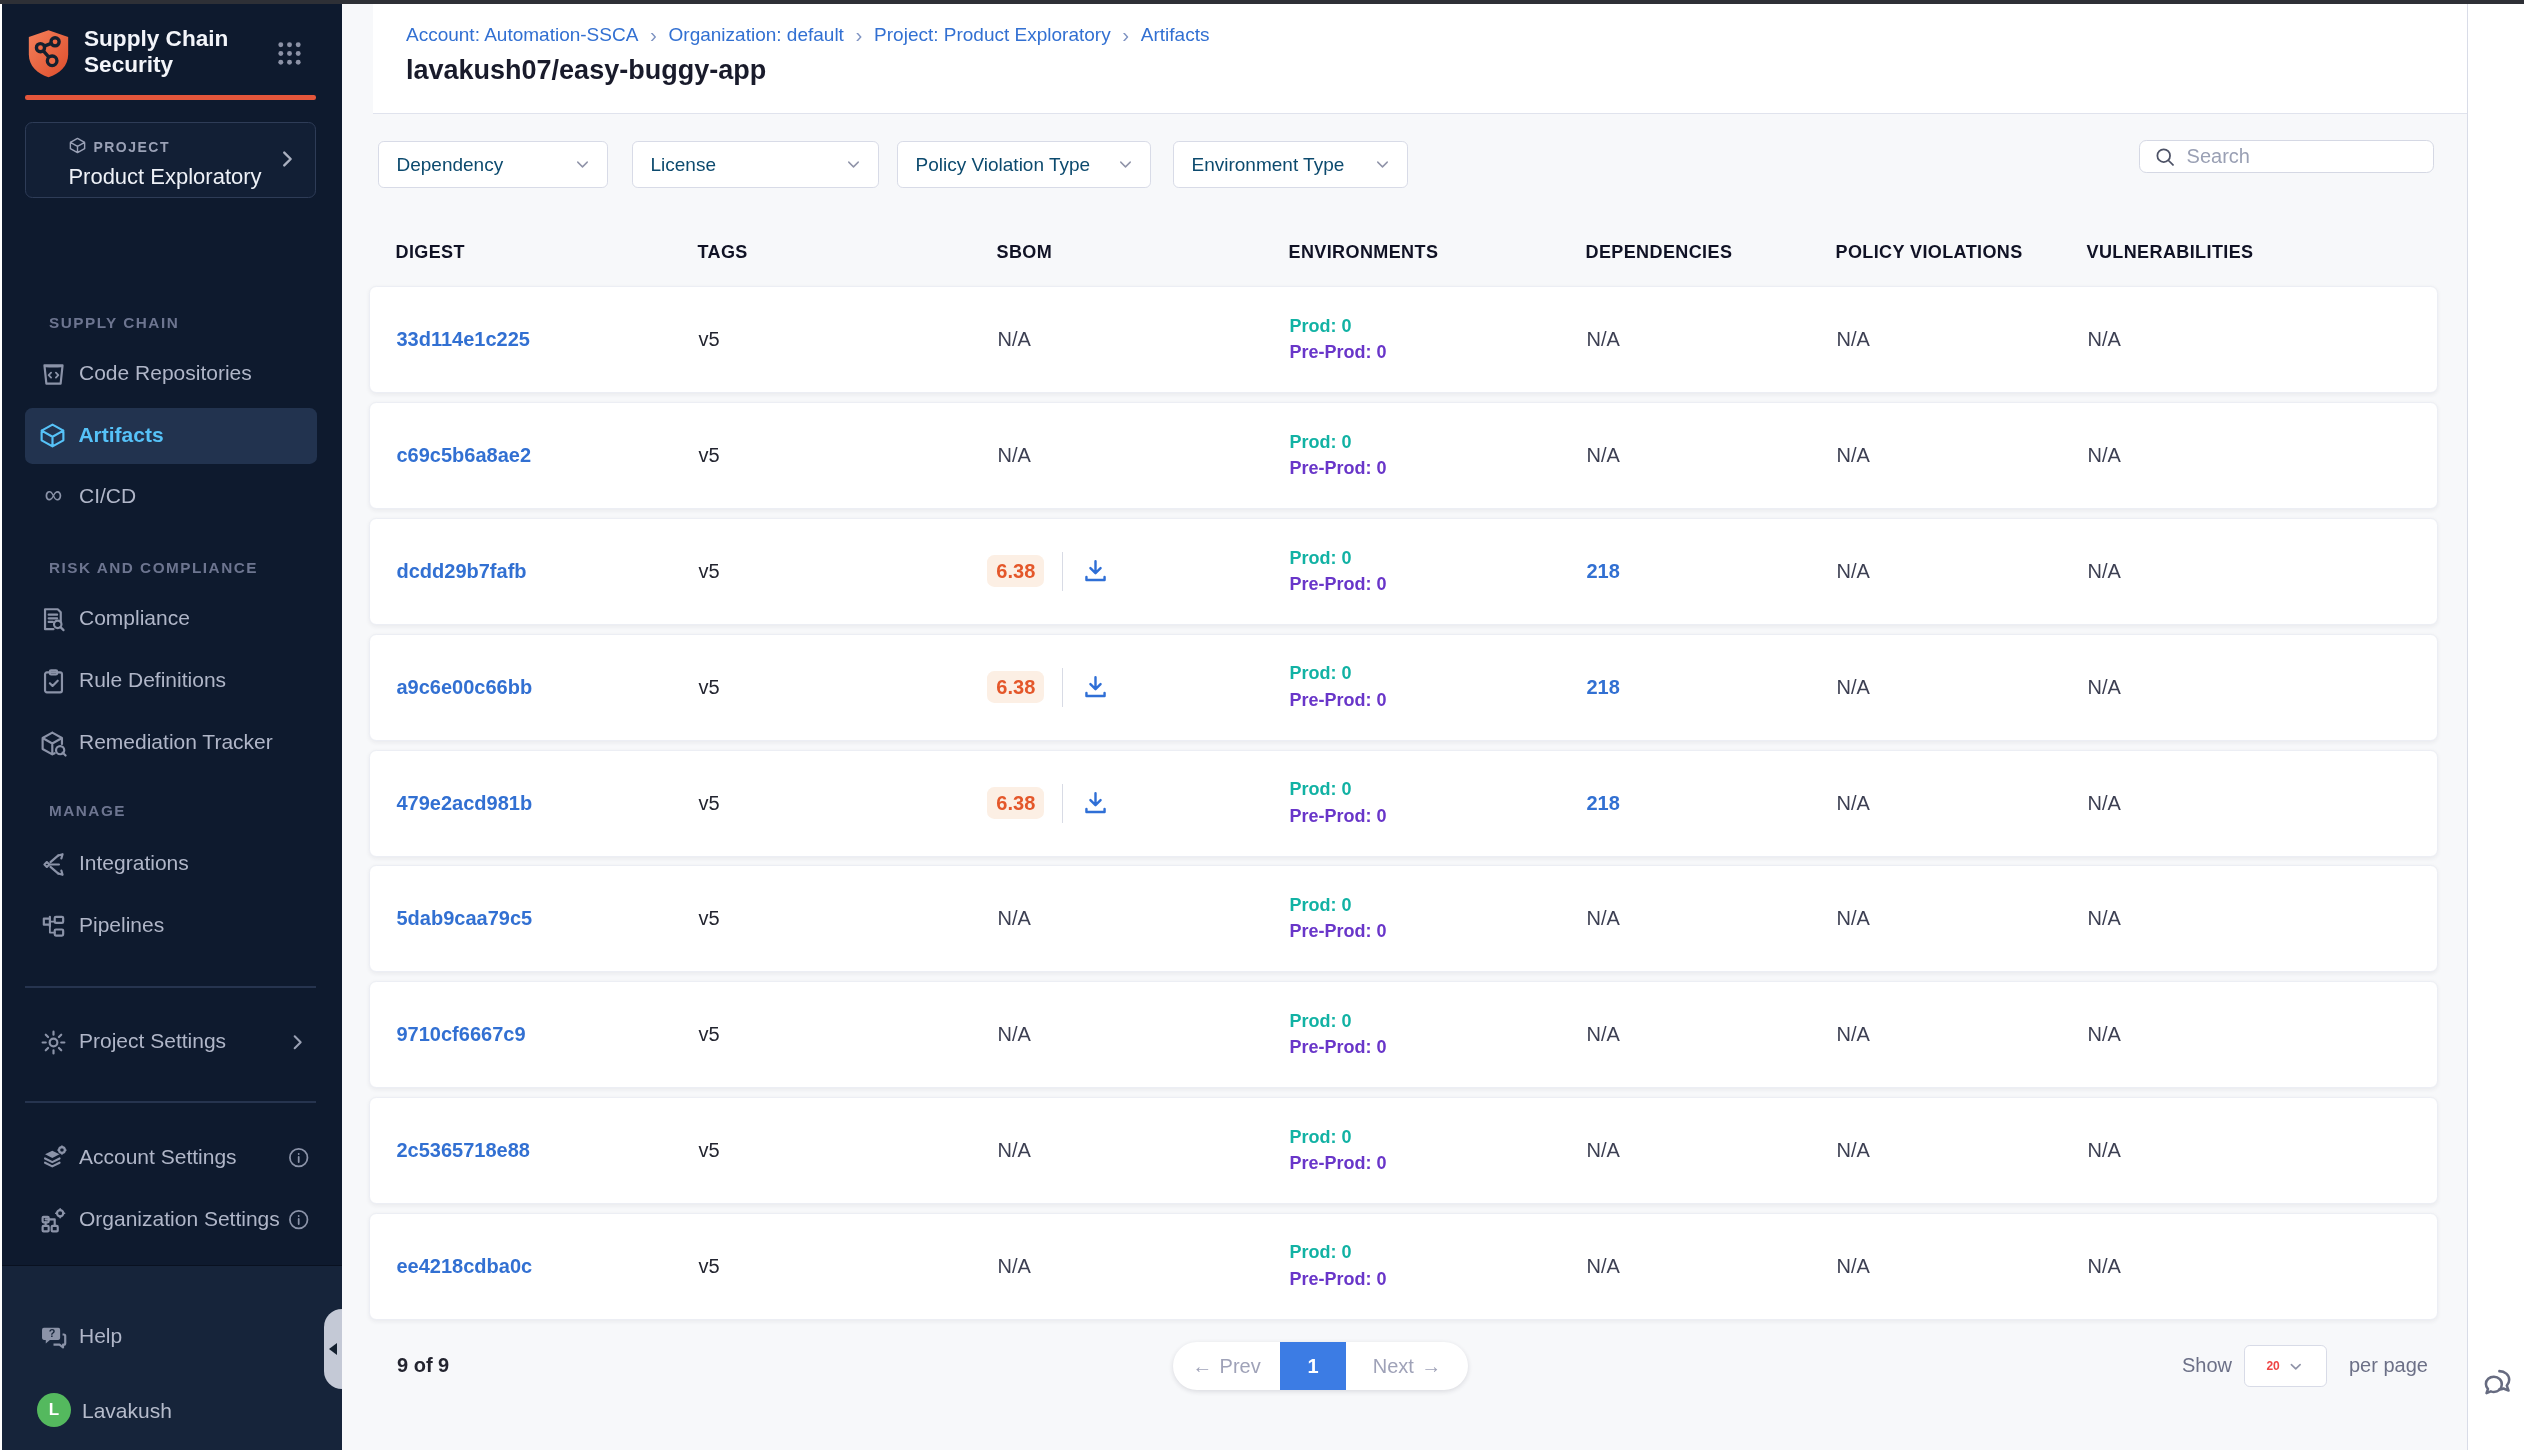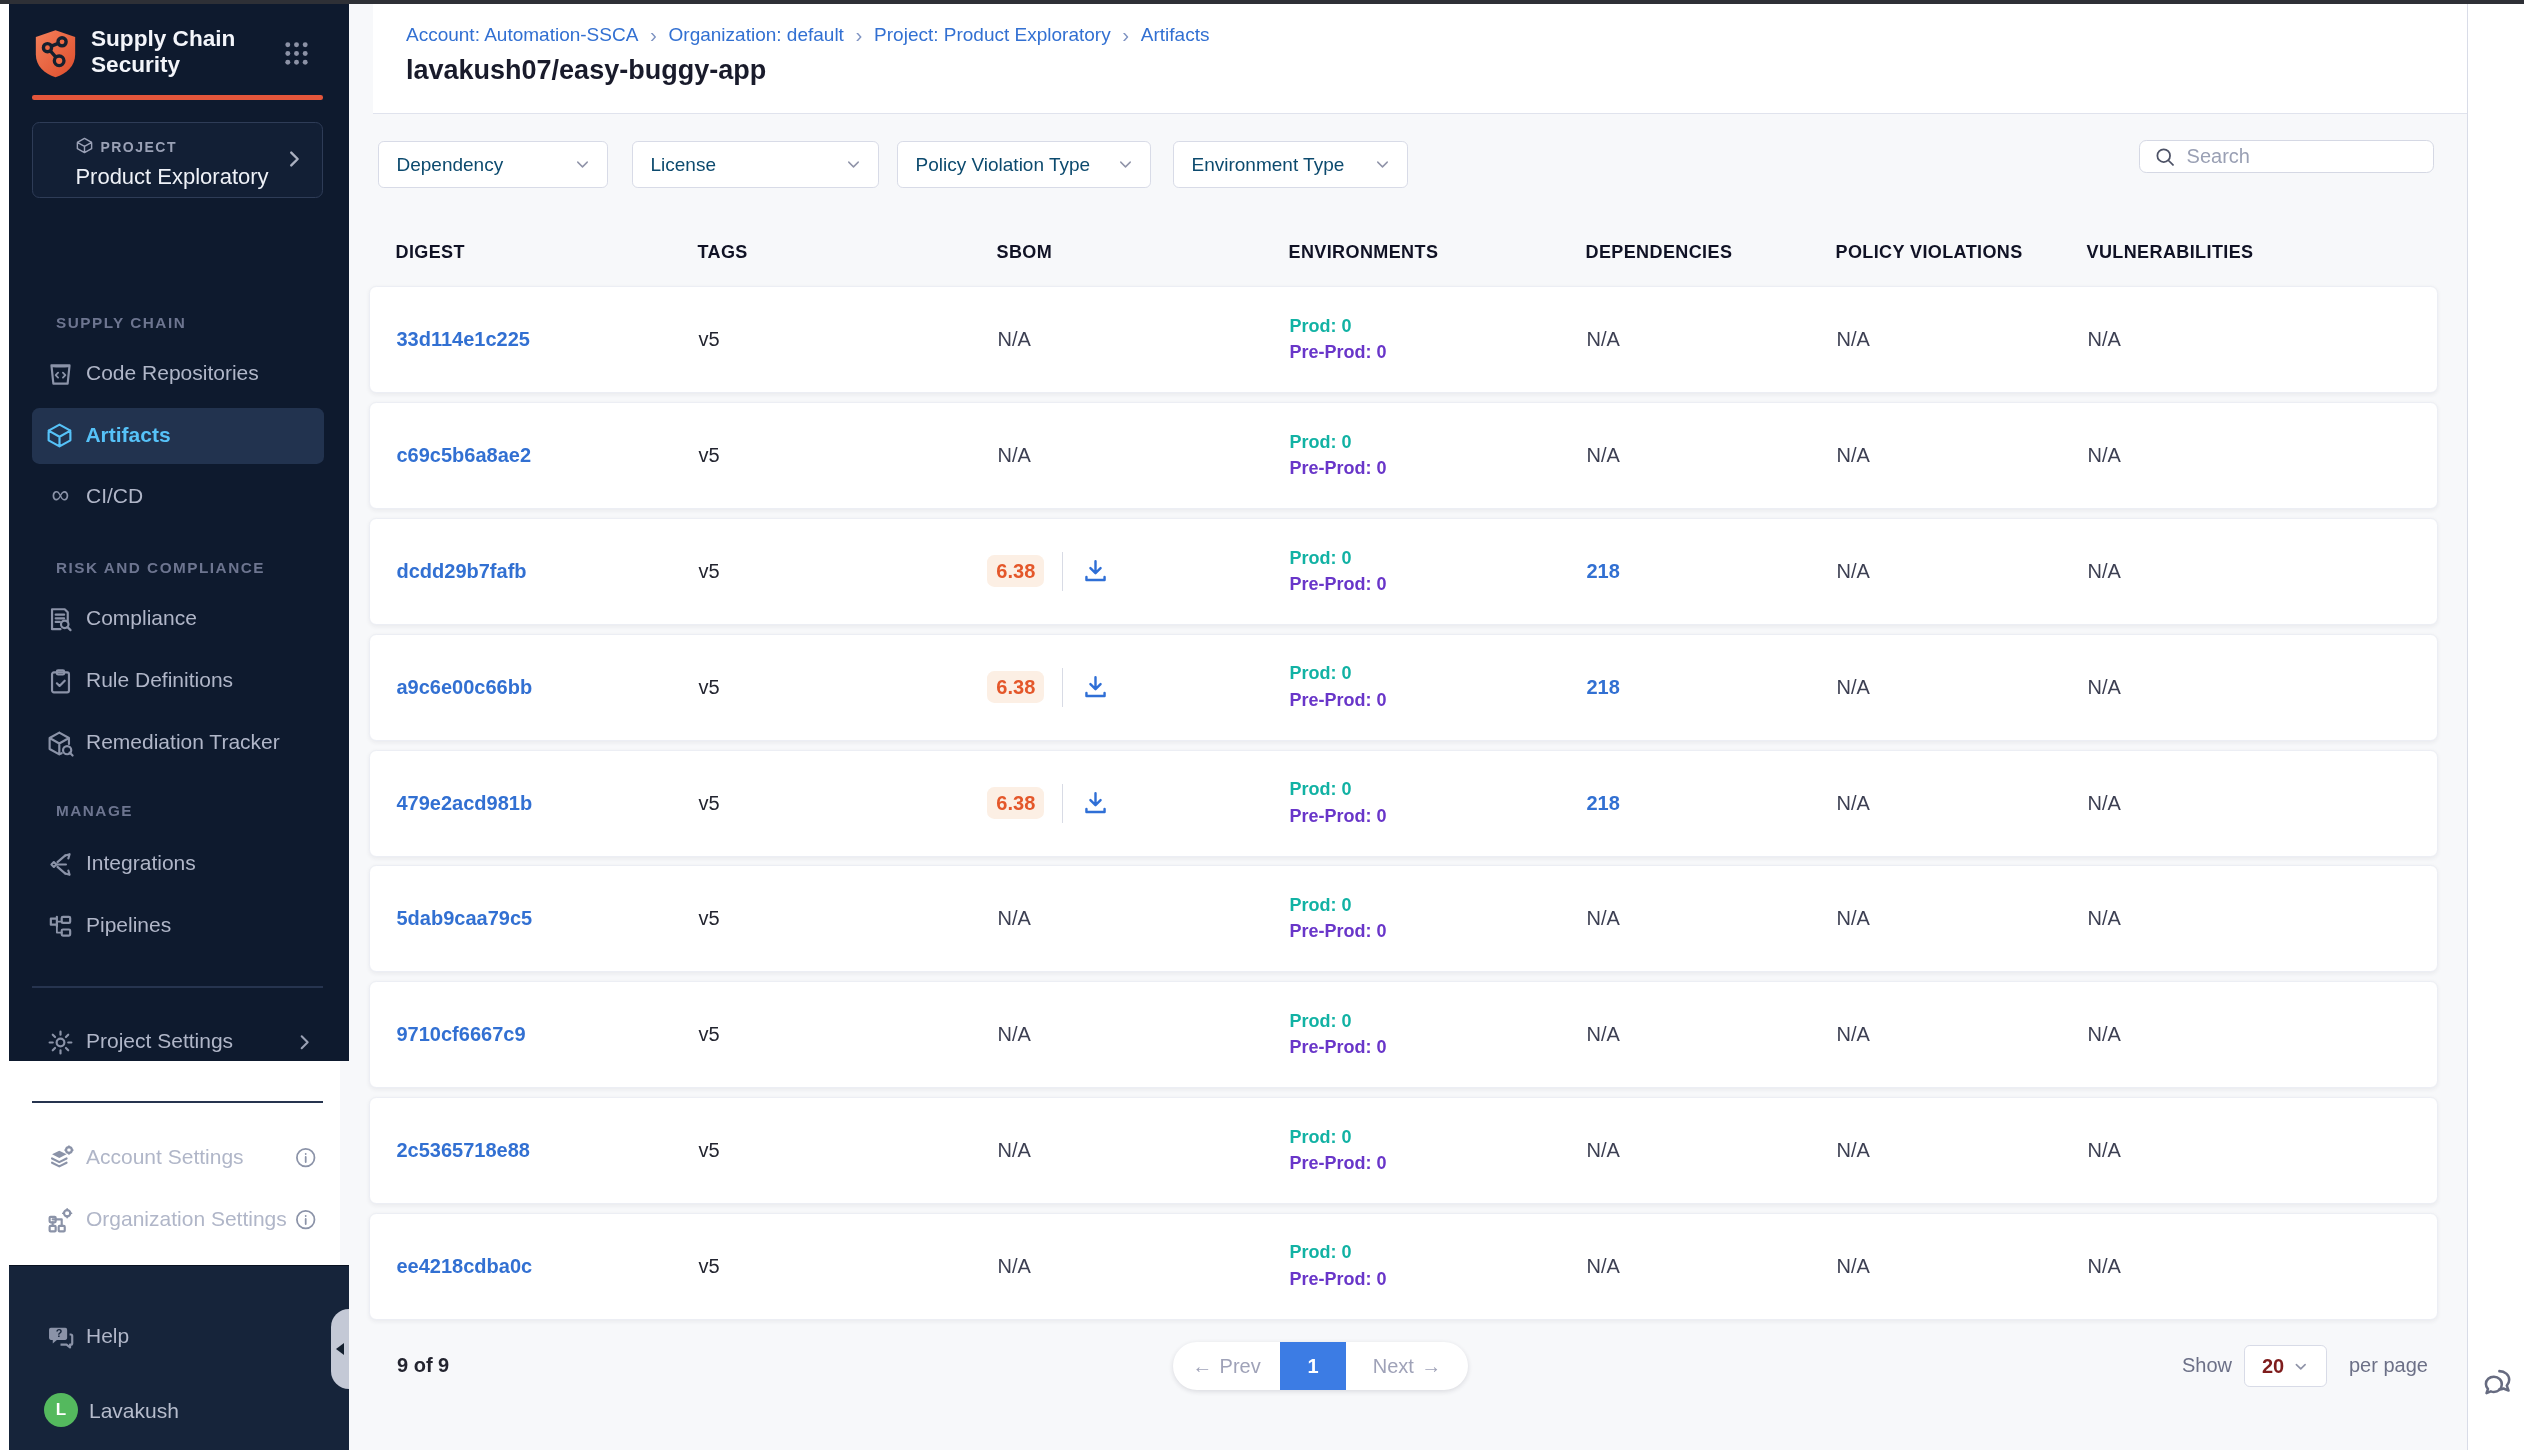--- a/index.html
+++ b/index.html
@@ -2,21 +2,21 @@
 <html style="font-size:11.7px"><head>
 <meta charset="utf-8">
 <style>
   * { margin:0; padding:0; box-sizing:border-box; }
   html,body { width:2525px; height:1451px; overflow:hidden; background:#fff;
     font-family:"Liberation Sans", sans-serif; }
 
   .topstrip { position:absolute; left:0; top:0; width:2525px; height:4.4px; background:#2e3036; z-index:50; }
 
   
-  .sidebar { position:absolute; left:9px; top:4.4px; width:340px; height:1057px; background:#0e1a2e; z-index:10; }
+  .sidebar { position:absolute; left:2px; top:4.4px; width:340px; height:1447px; background:#0e1a2e; z-index:10; }
   .sidebar-bottom { position:absolute; left:0; top:1261px; width:340px; height:186px; background:#16243a; border-top:1.5px solid #091120; }
 
   .brand-logo { position:absolute; left:23.4px; top:23.4px; width:47px; height:51px; }
   .brand-title { position:absolute; left:82px; top:22px; width:190px; color:#f3f5fa; font-size:22.6px; font-weight:700; line-height:26px; }
   .grid-icon { position:absolute; left:273px; top:35px; width:29px; height:29px; }
   .grid-icon circle { fill:#8c92a6; }
   .brand-underline { position:absolute; left:23.4px; top:91px; width:291px; height:4.4px; background:#e4563b; border-radius:2.2px; }
 
   .project-card { position:absolute; left:23.4px; top:118px; width:291px; height:76px; background:#121f35; border:1.5px solid #2e3c57; border-radius:7.3px; cursor:pointer; }
   .project-label { position:absolute; left:67px; top:16px; font-size:14px; font-weight:700; letter-spacing:1.5px; color:#9aa1b6; }
@@ -77,21 +77,21 @@
   .env-preprod { color:#6936c9; }
   .dep { font-size:20px; color:#3c3f52; }
   .dep.link { color:#3270d2; font-weight:600; cursor:pointer; }
 
   .pg-total { position:absolute; left:57px; top:1350px; font-size:20px; font-weight:600; color:#23242f; }
   .pg-pill { position:absolute; left:833px; top:1338px; width:295px; height:48px; background:#fff; border-radius:24px; box-shadow:0 1.5px 5.8px rgba(35,38,59,.14); display:grid; grid-template-columns:107px 66px 122px; overflow:hidden; }
   .pg-btn { display:flex; align-items:center; justify-content:center; gap:7.3px; font-size:20px; color:#9fa2b8; background:none; border:none; cursor:pointer; font-family:"Liberation Sans",sans-serif; }
   .pg-page { display:flex; align-items:center; justify-content:center; background:#3c7ce4; color:#fff; font-size:20px; font-weight:600; cursor:pointer; }
   .pg-show { position:absolute; left:1842px; top:1350px; font-size:20px; color:#6c7087; }
   .pg-select { position:absolute; left:1904px; top:1341px; width:83px; height:42px; background:#fff; border:1.5px solid #d8dbe7; border-radius:5.8px; display:flex; align-items:center; justify-content:center; gap:7.3px; cursor:pointer; }
-  .pg-select .val { font-size:20px; font-weight:600; color:#7f1d1d; }
+  .pg-select .val { font-size:12px; font-weight:600; color:#ef4444; }
   .pg-select svg { width:17.5px; height:17.5px; color:#8f93a8; }
   .pg-perpage { position:absolute; left:2009px; top:1350px; font-size:20px; color:#6c7087; }
 
   
   .right-gutter { position:absolute; left:2467px; top:4.4px; width:58px; height:1447px; background:#fff; border-left:1.5px solid #d9dce8; }
   .chat-fab { position:absolute; left:8.8px; top:1360px; width:41px; height:41px; color:#666b80; cursor:pointer; background:none; border:none; padding:0; }
 
   svg.stroke { fill:none; stroke:currentColor; stroke-width:1.8; stroke-linecap:round; stroke-linejoin:round; }
   .inf-glyph { font-size:25px; color:#8b93a8; line-height:29px; text-align:center; display:block; margin-top:-2.9px; }
 </style>

